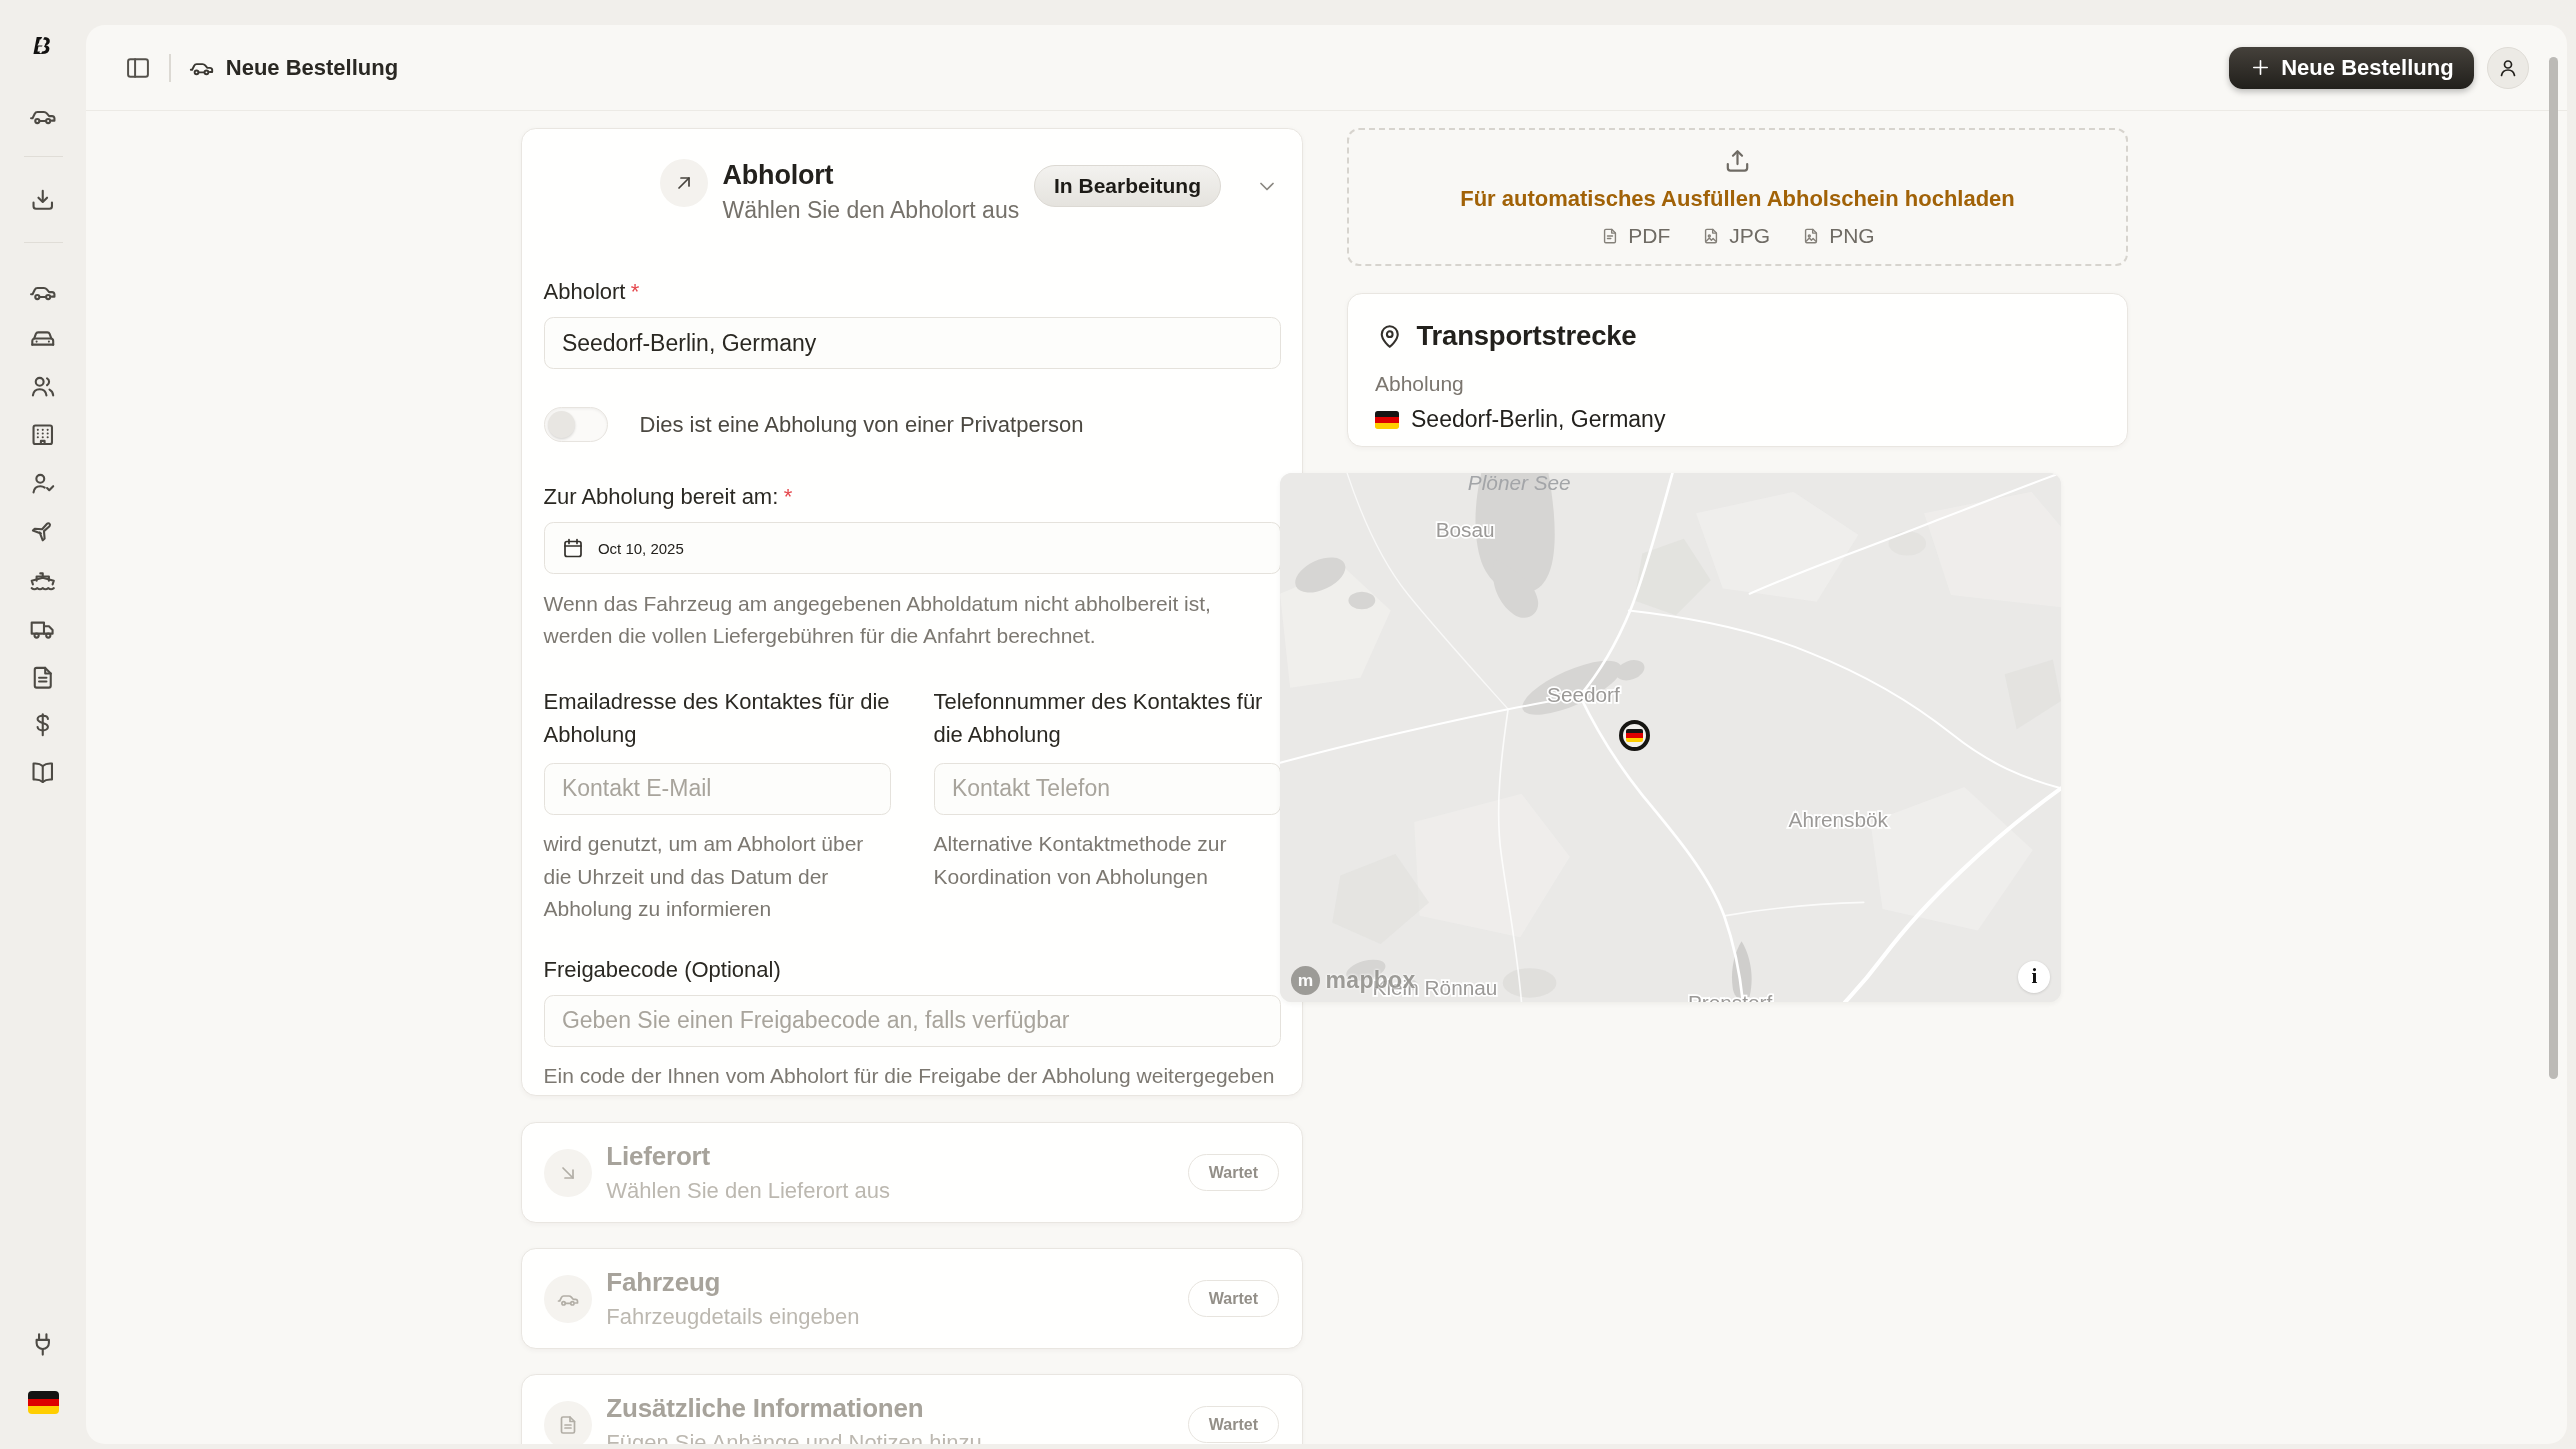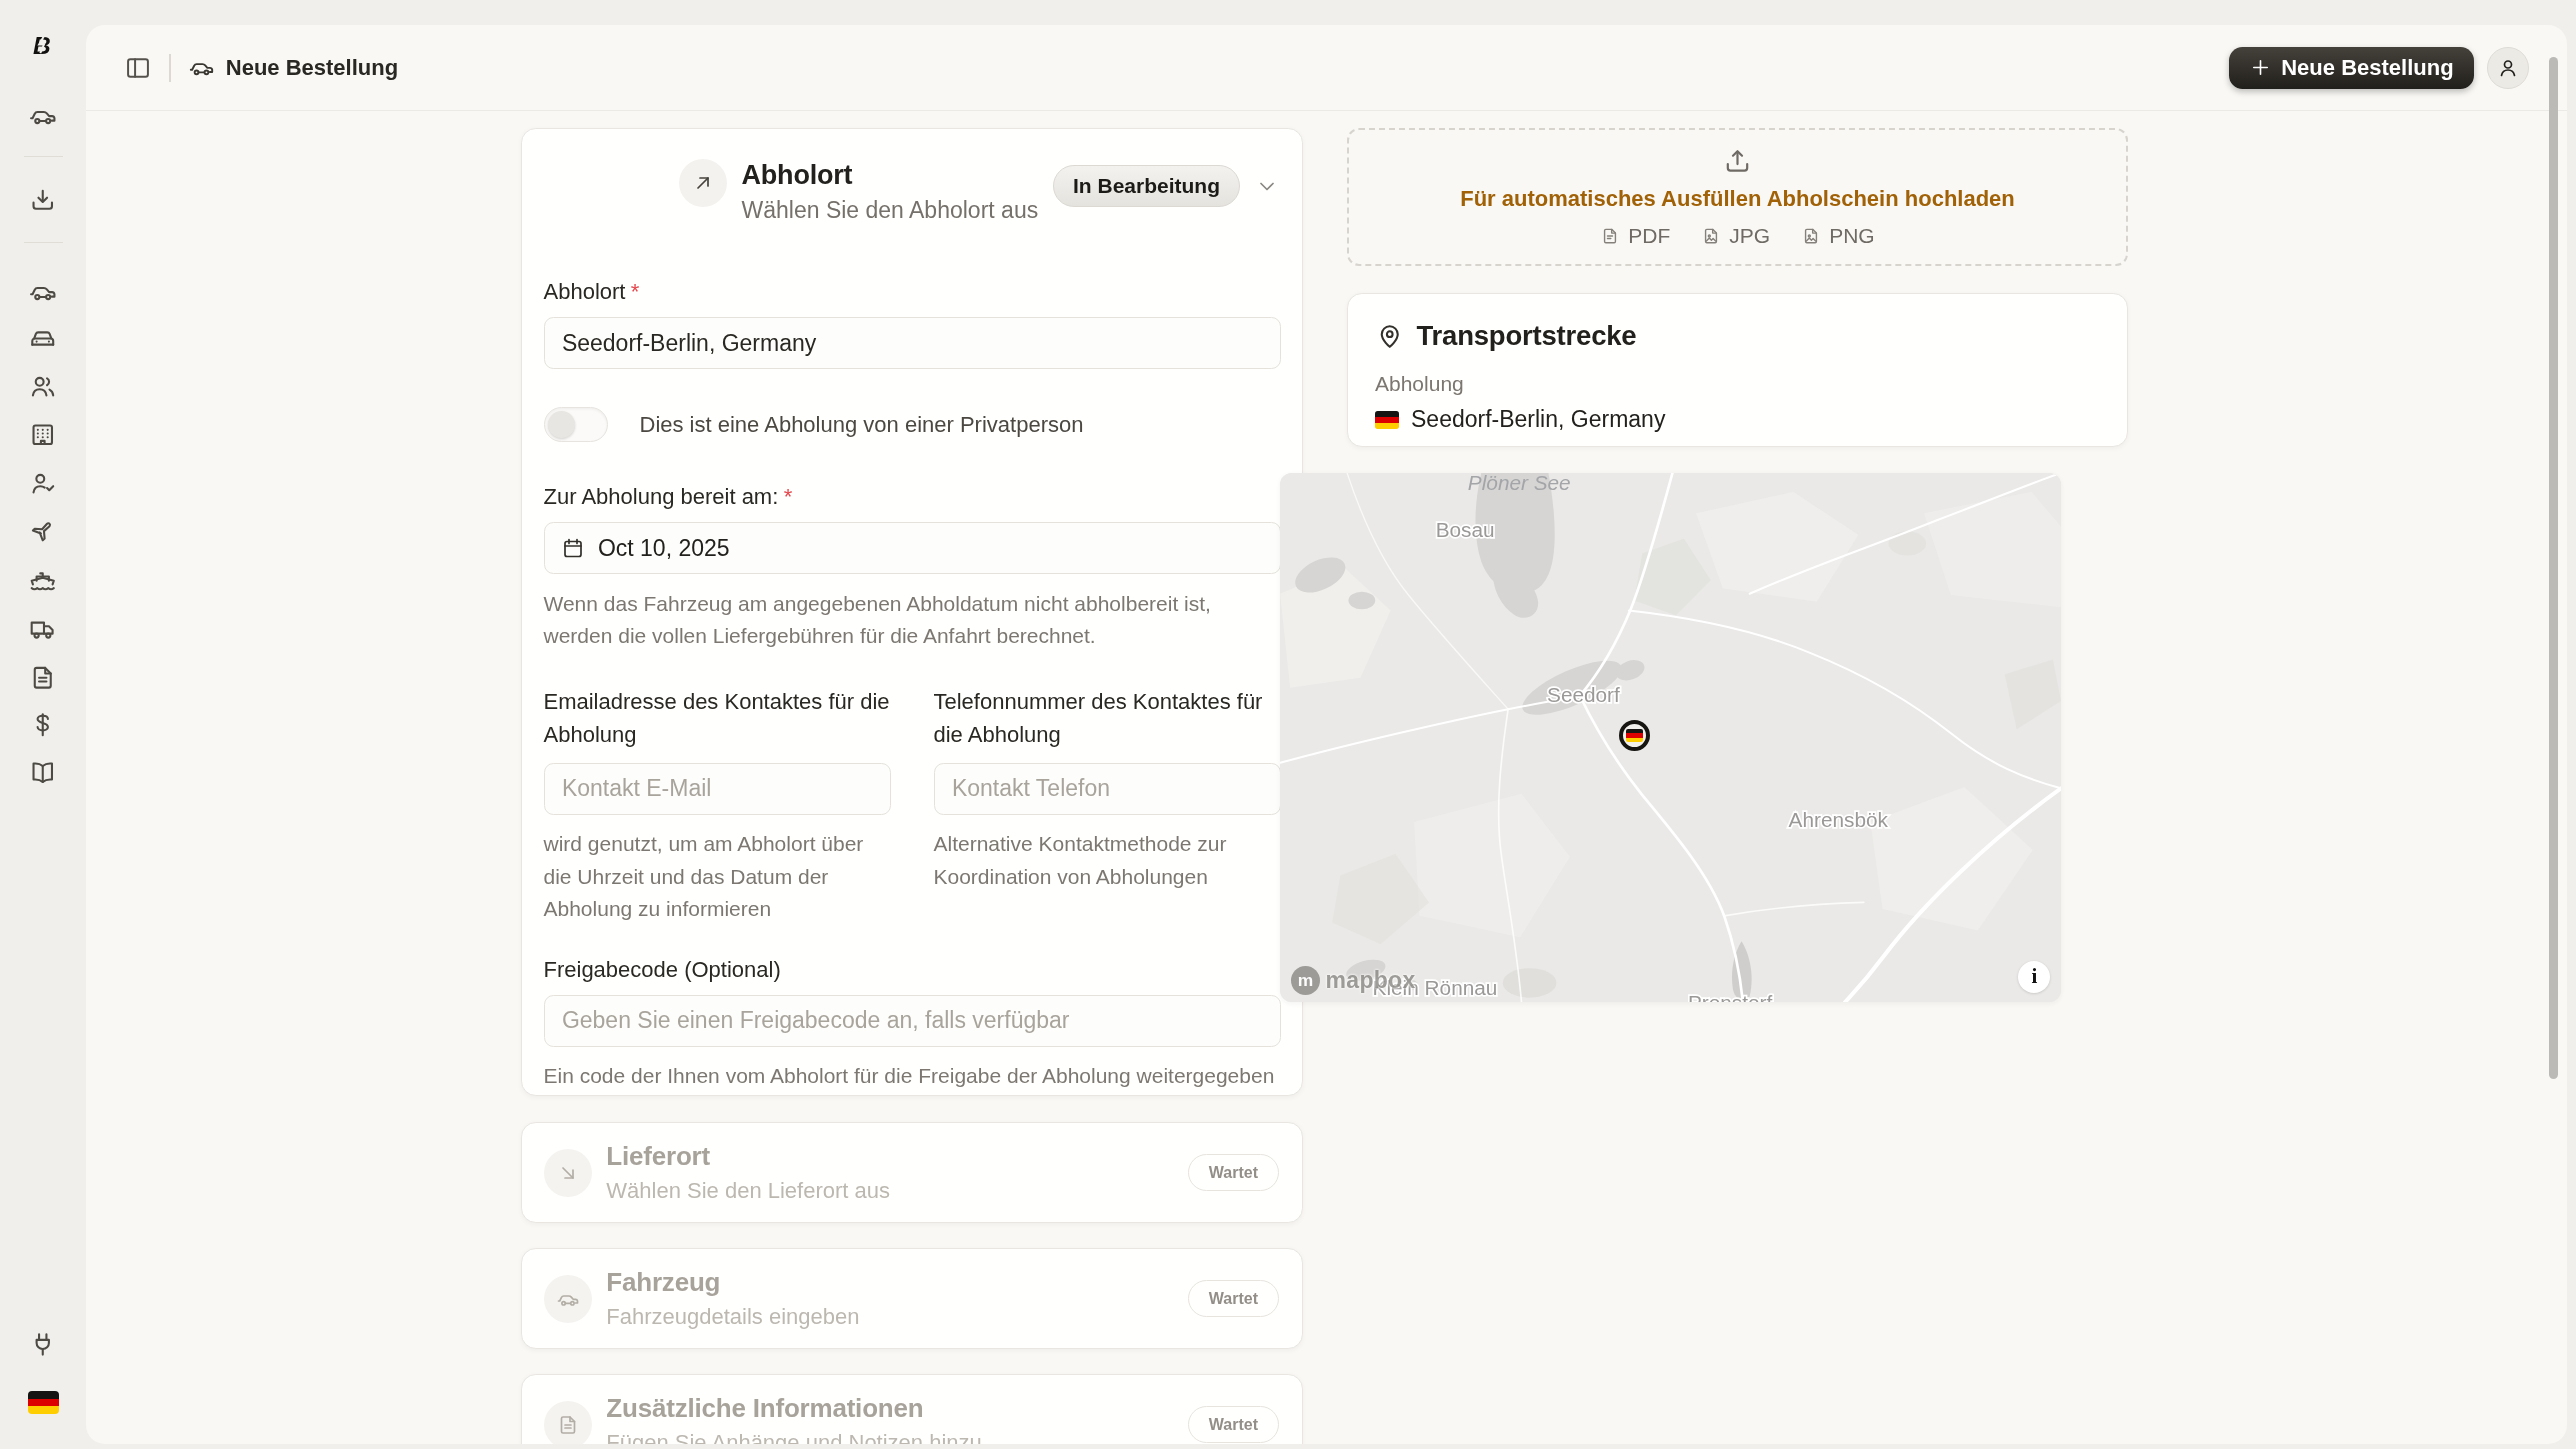--- a/index.html
+++ b/index.html
@@ -50,39 +50,39 @@
   .card { background:#fffffe; border:1.3px solid #e9e6e1; border-radius:14.8px; box-shadow:0 1.3px 5.4px rgba(40,35,25,.04); }
   .form-card { position:absolute; left:435px; top:103px; width:782px; height:968px;
                display:flex; flex-direction:column; overflow:hidden; padding:29.5px 0 24px;align-items:flex-end; }
   .card-head { display:flex; align-items:flex-start; padding:0 23px 0 21.5px; gap:14.8px; }
   .stepicon { width:48px; height:48px; border-radius:50%; background:#f4f2ee; color:#46433d;
               display:flex; align-items:center; justify-content:center; flex:none; }
   .stepicon svg { width:24px; height:24px; }
   .head-texts { padding-top:1.3px; }
   .card-title { font-size:27px; font-weight:700; letter-spacing:-0.2px; }
   .card-sub { font-size:23px; color:#75716a; margin-top:6.7px; }
-  .head-right { margin-left:auto; display:flex; align-items:center; gap:15px; padding-top:6.7px; }
+  .head-right { margin-left:auto; display:flex; align-items:center; gap:34px; padding-top:6.7px; }
   .badge { background:linear-gradient(#f3f2ef,#e5e3de); border:1.3px solid #dcd9d3; border-radius:670px;
            padding:8px 19px; font-size:21px; font-weight:700; color:#1d1b17; cursor:pointer; }
   .chev { color:#8a8781; } .chev svg { width:24px; height:24px; }
   .hdiv { height:1.3px; background:#eeece7; margin-top:21.5px; }
   .card-body { padding:16px 21.5px 0; display:flex; flex-direction:column; }
   .flabel { font-size:22px; font-weight:500; color:#2a2822; margin-top:17.4px; }
   .req { color:#e5484d; margin-left:5.4px; }
   .tinput { margin-top:12px; height:52px; width:100%; background:#fdfdfb; border:1.3px solid #e5e2dc;
             border-radius:9.4px; padding:0 17.4px; font-size:23px; color:#2a2822; font-family:inherit; outline:none; }
   .tinput::placeholder { color:#a8a49c; }
   .toggle-row { display:flex; align-items:center; gap:32px; margin-top:38px; }
   .toggle { width:64px; height:35px; border-radius:670px; background:#fbfaf8; border:1.3px solid #e7e4df;
             box-shadow:inset 0 1.3px 2.7px rgba(0,0,0,.05); position:relative; cursor:pointer; flex:none; }
   .knob { position:absolute; left:3.4px; top:2.7px; width:27px; height:27px; border-radius:50%;
           background:#e8e6e2; box-shadow:0 1.3px 2.7px rgba(0,0,0,.15); }
   .toggle-label { font-size:22px; color:#4b4841; }
   .datefield { margin-top:12px; height:52px; border:1.3px solid #e5e2dc; border-radius:9.4px; background:#fdfdfb;
-               display:flex; align-items:center; gap:13.4px; padding:0 16px; font-size:23px; color:#23211d; cursor:pointer; }
+               display:flex; align-items:center; gap:13.4px; padding:0 16px; font-size:15px; color:#23211d; cursor:pointer; }
   .datefield svg { width:24px; height:24px; color:#33302b; }
   .help { font-size:21px; color:#7c7871; line-height:1.55; margin-top:13.4px; }
   .grid2 { display:grid; grid-template-columns:1fr 1fr; column-gap:43px; margin-top:32px; }
   .grid2 .flabel { margin-top:0; line-height:1.5; }
   .card-foot { margin-top:auto; display:flex; justify-content:flex-end; padding:0 21.5px; }
   .btn-weiter { background:linear-gradient(#3b3832,#211f1b); color:#fff; font-size:22px; font-weight:700;
                 border:none; border-radius:10.7px; padding:0 23px; height:44px; cursor:pointer;
                 font-family:inherit; box-shadow:0 2.7px 6.7px rgba(0,0,0,.22); }
 
   .step-card { position:absolute; left:435px; width:782px; height:101px; display:flex; align-items:center;

